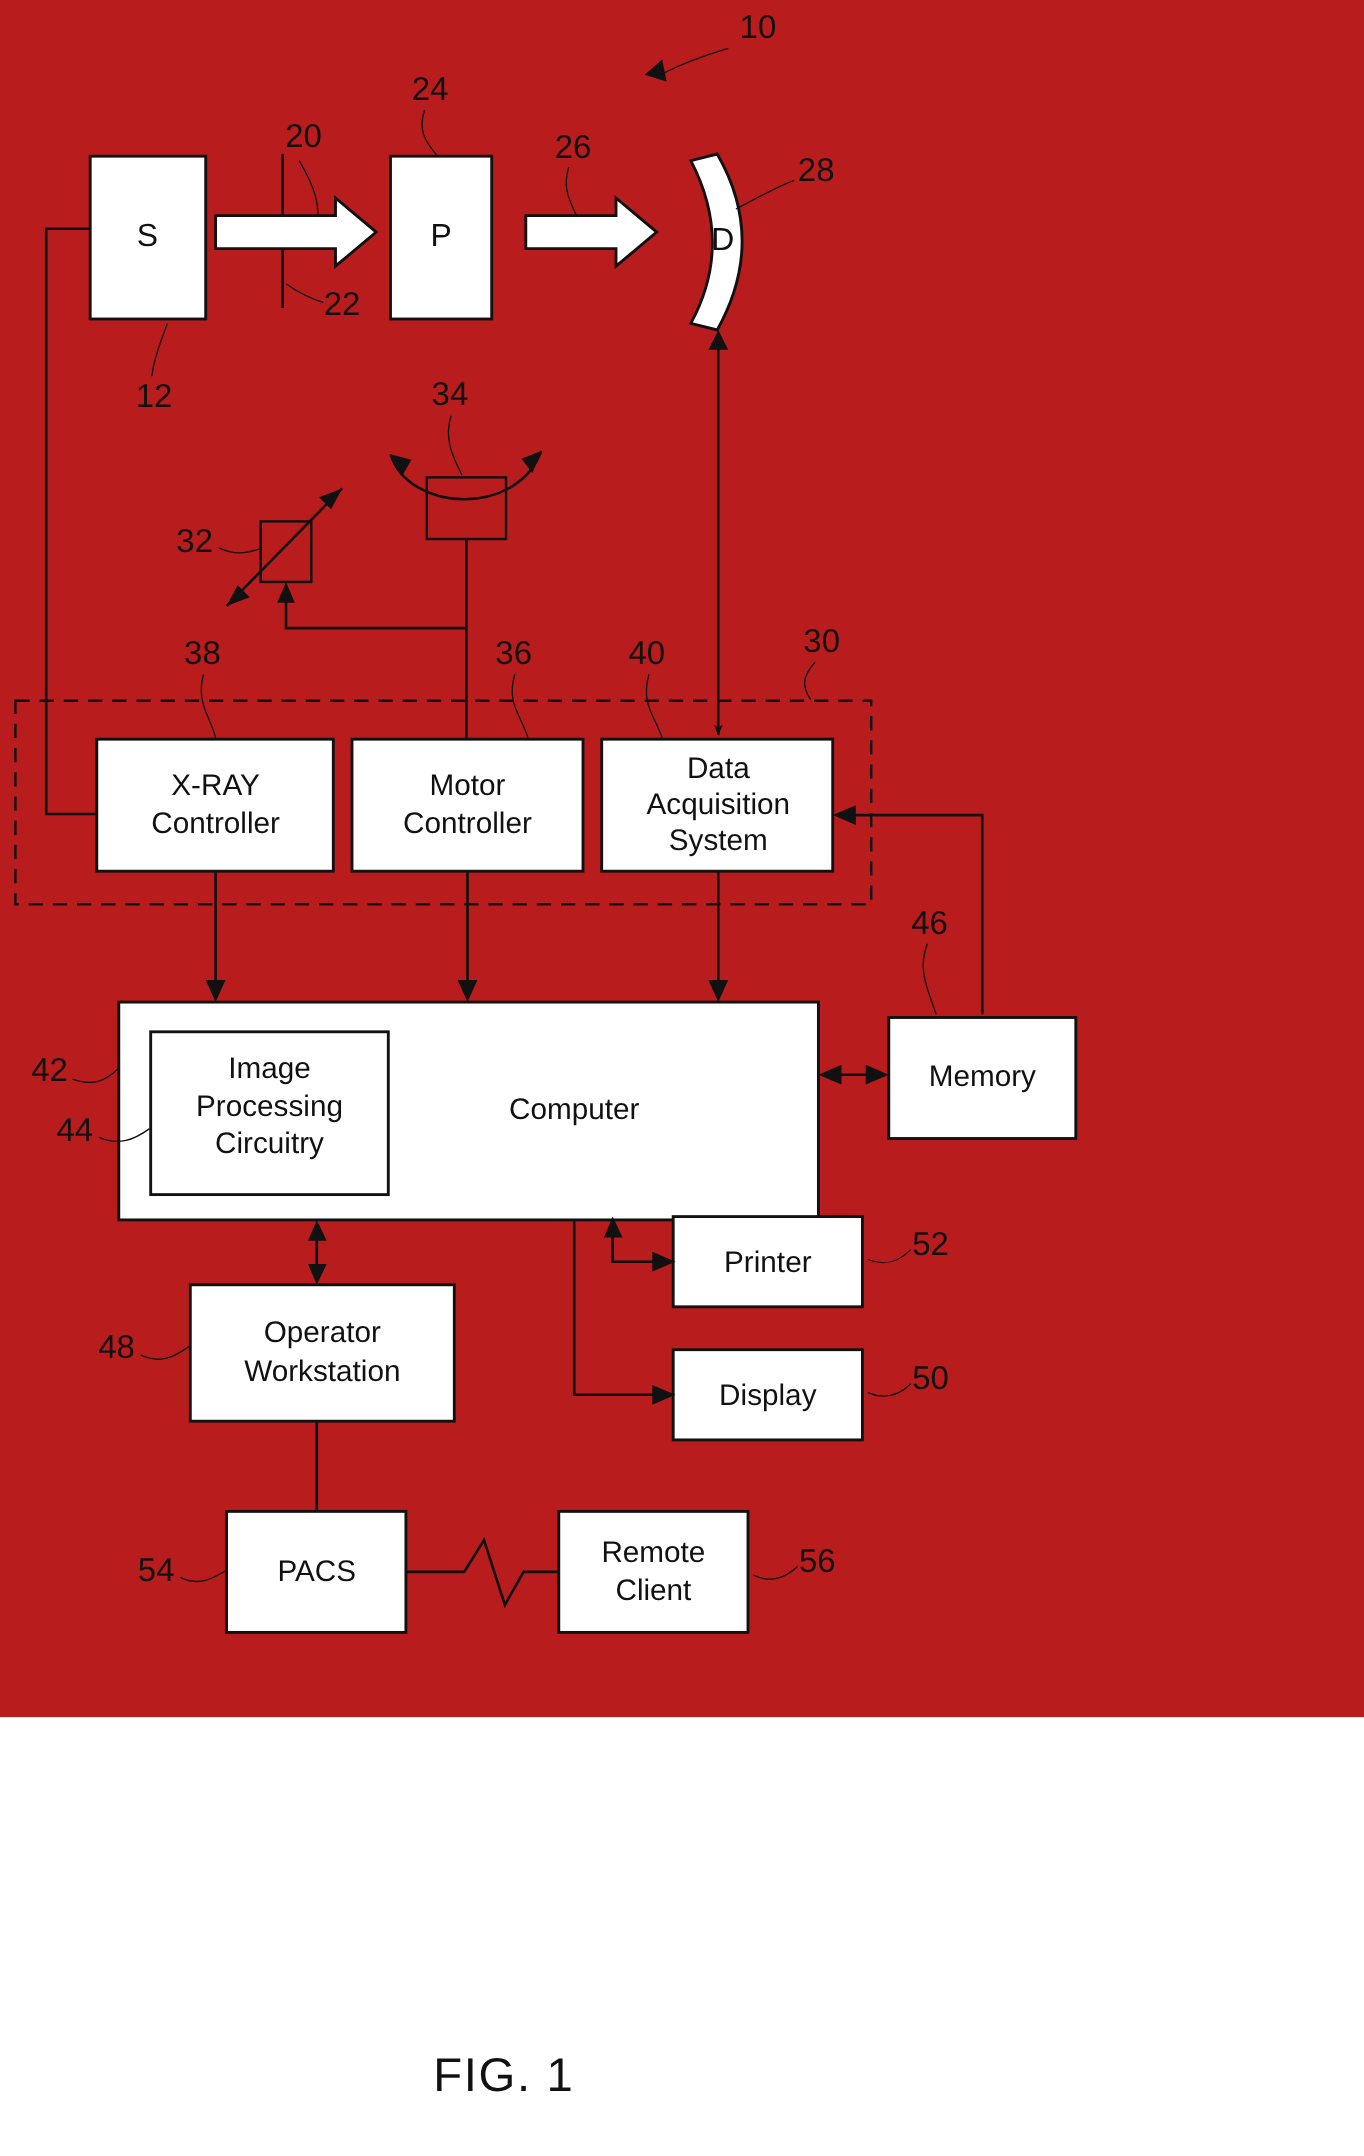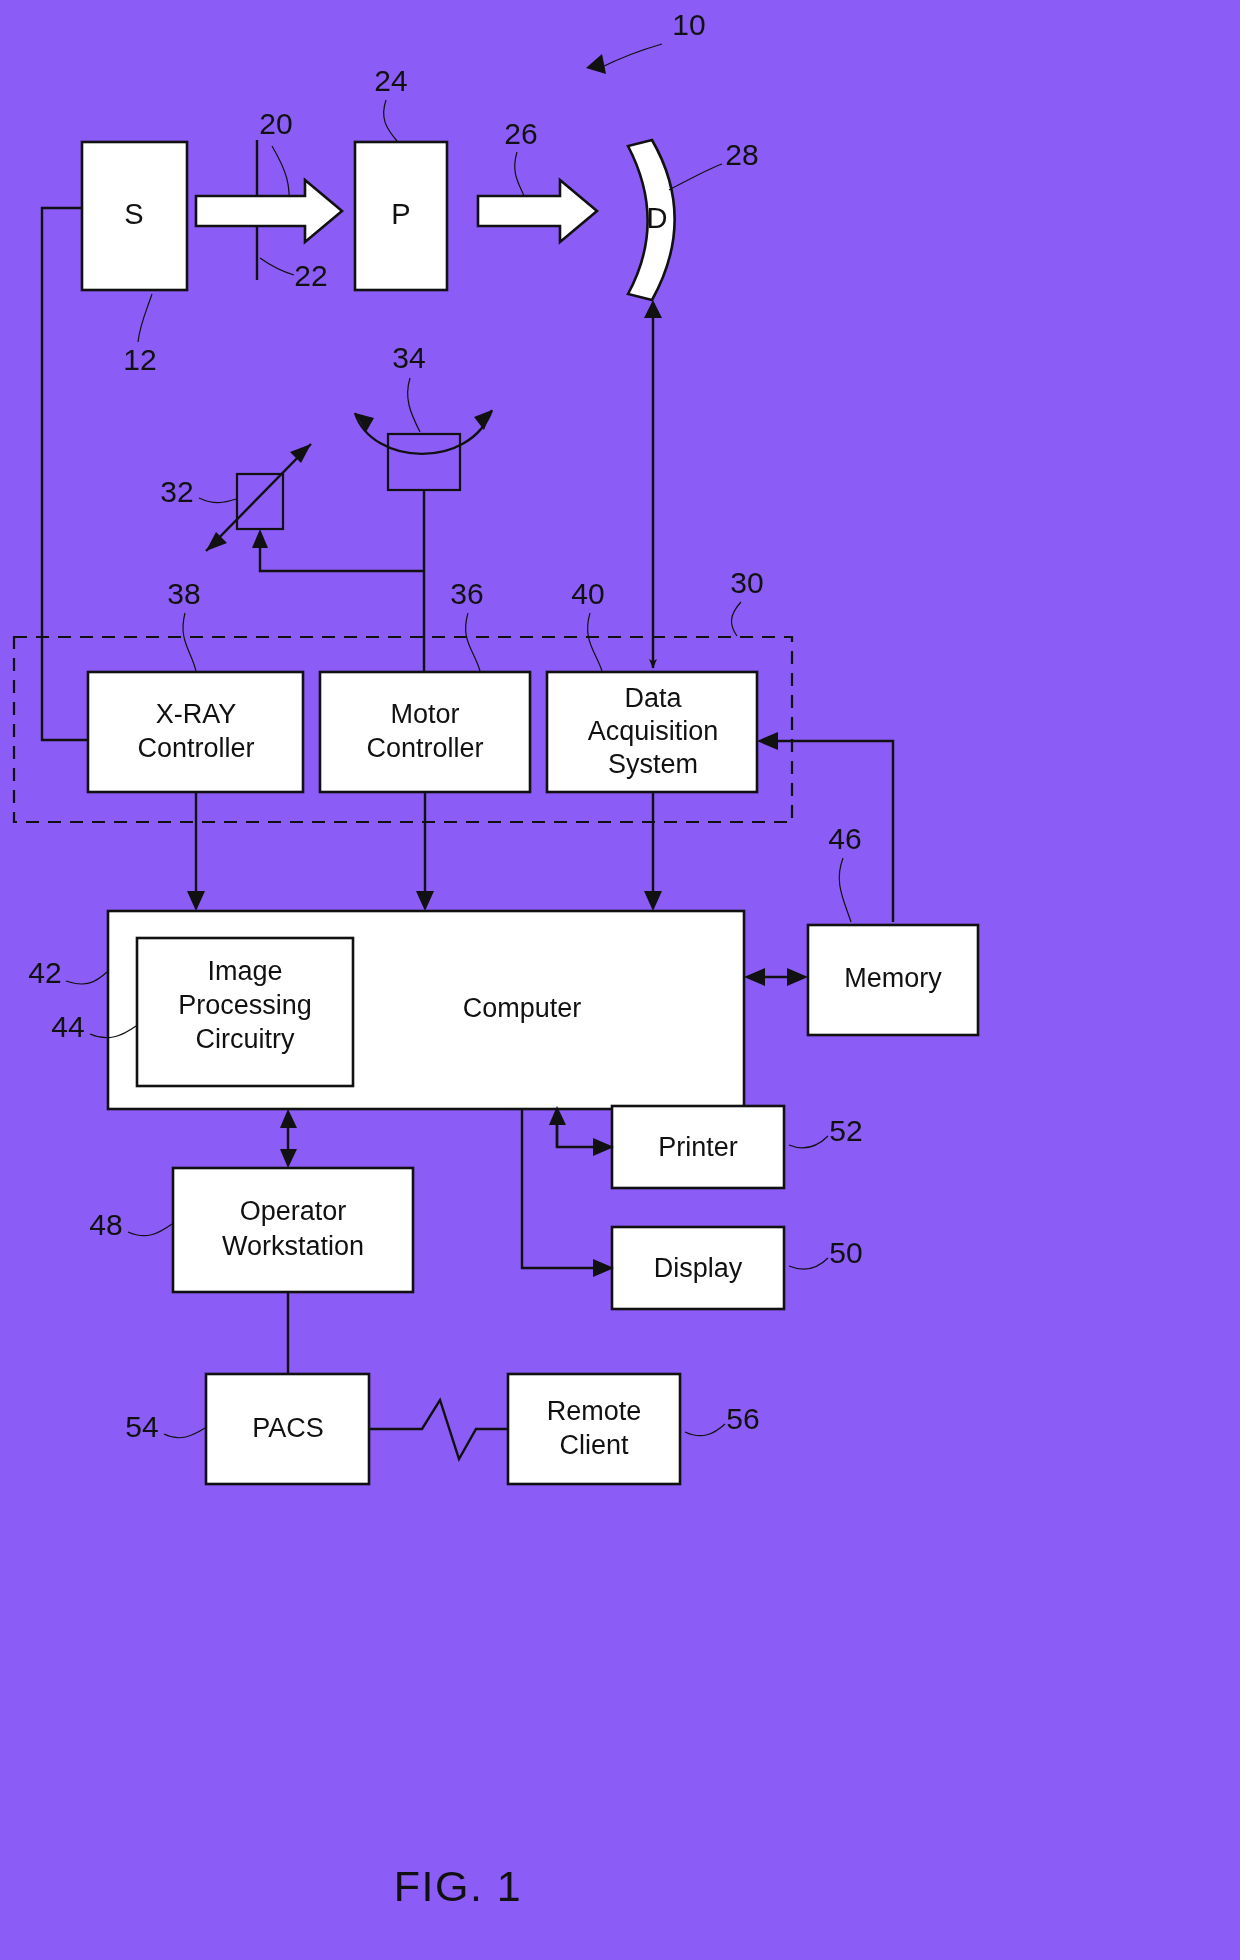--- a/index.html
+++ b/index.html
@@ -9,22 +9,22 @@
   }
   body {
     width: 1240px;
     height: 1960px;
     font-family: "Liberation Sans", sans-serif;
     overflow: hidden;
   }
   #figure-root {
     position: relative;
     width: 1240px;
-    height: 1960px;
-    background: #8b5cf6;
+    height: 1561px;
+    background: #b91c1c;
   }
   svg#fig-svg {
     position: absolute;
     left: 0;
     top: 0;
     width: 1240px;
     height: 1960px;
     display: block;
   }
   .bx {

